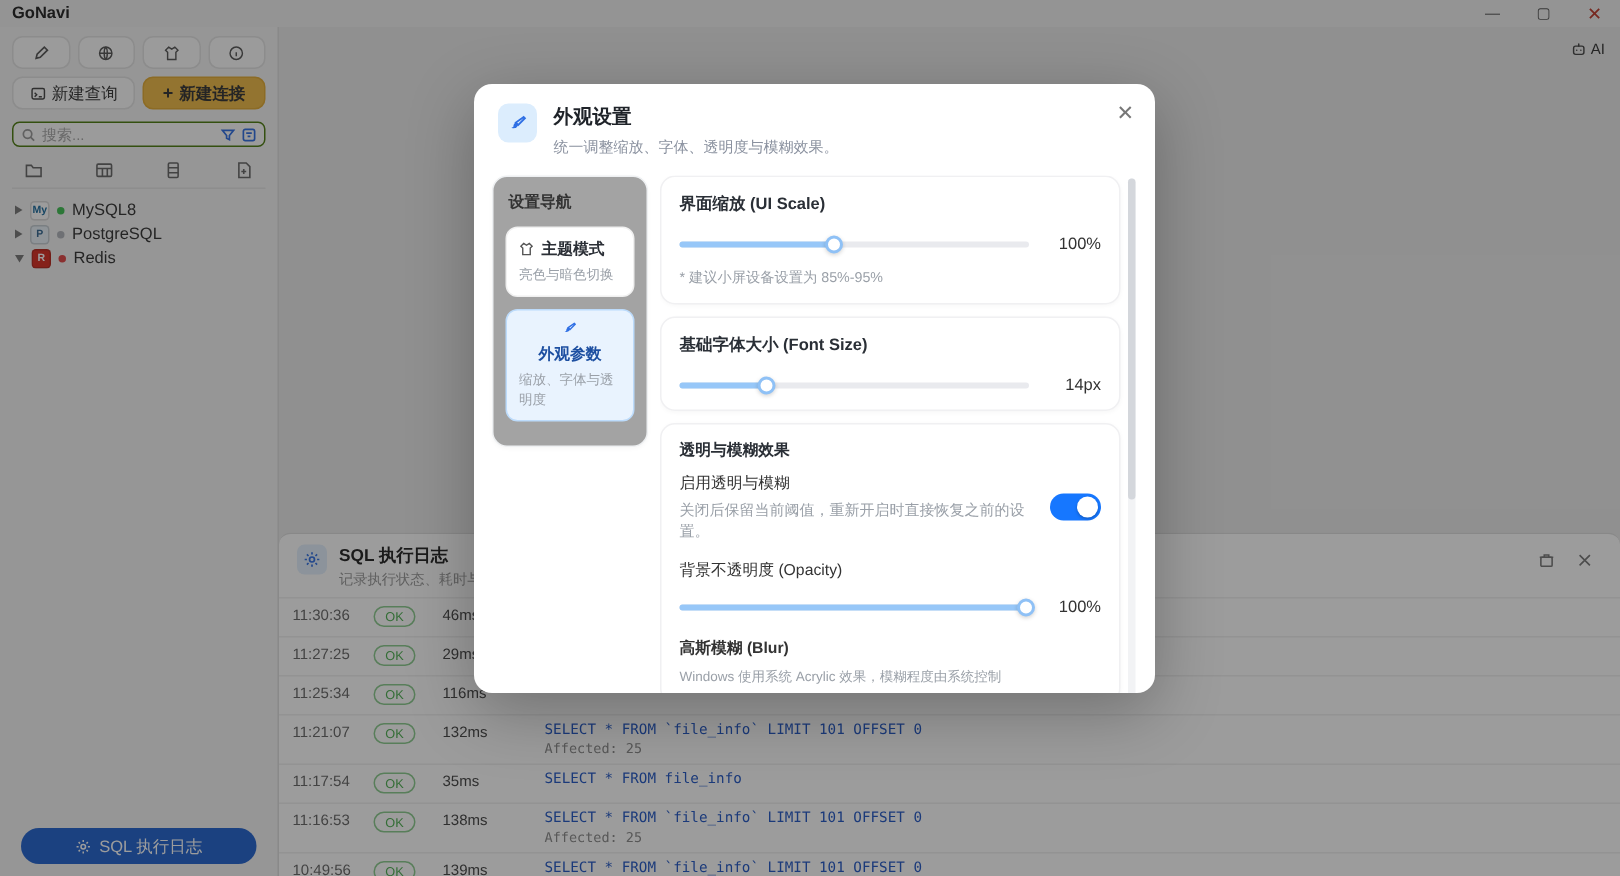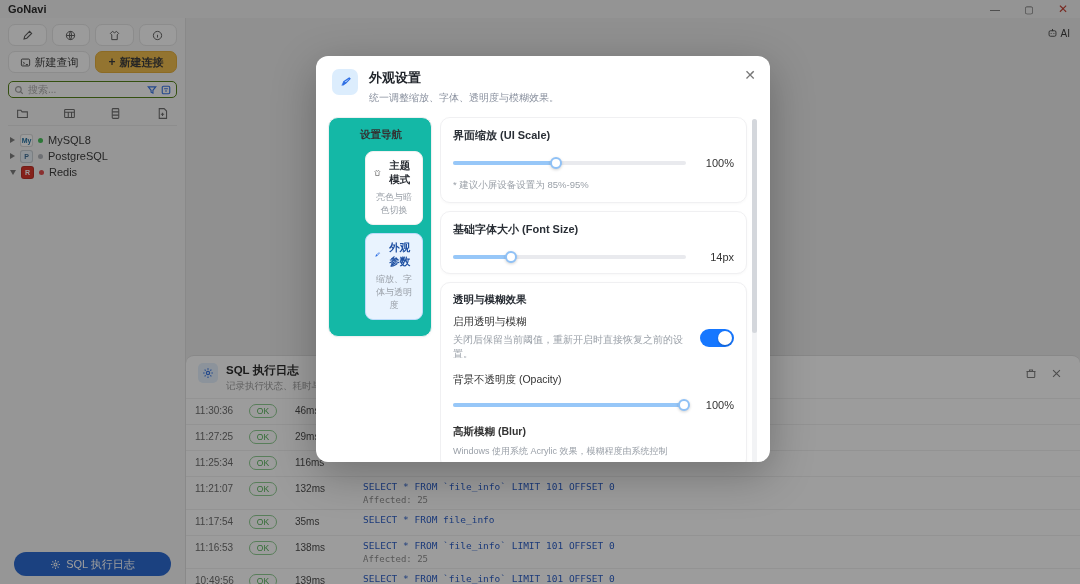--- a/index.html
+++ b/index.html
@@ -62,26 +62,26 @@
 
   
   .modal { position:absolute; left:316px; top:56px; width:454px; height:406px; background:#fff; border-radius:12px; box-shadow:0 12px 44px rgba(0,0,0,.28); z-index:60; overflow:hidden; }
   .modal-head { display:flex; align-items:flex-start; padding:13px 16px 10px 16px; position:relative; }
   .modal-ico { width:26px; height:26px; border-radius:7px; background:#dcedfd; color:#2f6fe4; display:flex; align-items:center; justify-content:center; margin-right:11px; }
   .modal-title { font-size:13px; font-weight:bold; color:#1f2329; }
   .modal-sub { font-size:10px; color:#8a919f; margin-top:4px; }
   .modal-close { position:absolute; right:14px; top:12px; color:#777; font-size:14px; line-height:1; cursor:default; }
   .modal-body { display:flex; gap:8px; padding:2px 12px 0 12px; height:calc(100% - 55px); }
 
-  .nav-card { width:104px; flex:none; align-self:flex-start; background:#14b8a6; border:1px solid #eef0f2; border-radius:10px; padding:8px; box-shadow:0 1px 3px rgba(0,0,0,.03);text-align:center; }
+  .nav-card { width:104px; flex:none; align-self:flex-start; background:#a3a3a3; border:1px solid #eef0f2; border-radius:10px; padding:8px; box-shadow:0 1px 3px rgba(0,0,0,.03); }
   .nav-title { font-size:10.5px; font-weight:bold; color:#333; margin:2px 0 9px 2px; }
-  .nav-item { border:1px solid #f0f0f0; border-radius:8px; padding:7px 8px; margin-bottom:8px; background:#fff;margin-left:28px; }
+  .nav-item { border:1px solid #f0f0f0; border-radius:8px; padding:7px 8px; margin-bottom:8px; background:#fff; }
   .nav-item.active { background:#e9f3fe; border-color:#bcdbfb; }
   .nav-item-label { display:flex; align-items:center; gap:5px; font-size:10.5px; font-weight:bold; color:#2b2f36; }
-  .nav-item.active .nav-item-label { color:#1d4fa1; }
+  .nav-item.active .nav-item-label { color:#1d4fa1;flex-direction:column; }
   .nav-item-desc { font-size:9px; color:#9aa0a8; margin-top:4px; }
 
   .content { flex:1; position:relative; padding-right:11px; overflow:hidden; }
   .card { background:#fff; border:1px solid #f0f0f2; border-radius:10px; padding:10px 12px; margin-bottom:8px; box-shadow:0 1px 3px rgba(0,0,0,.03); }
   .card-title { font-size:11px; font-weight:bold; color:#2a2f36; }
   .slider-row { display:flex; align-items:center; gap:12px; margin-top:14px; }
   .slider { flex:1; height:4px; background:#e9eaee; border-radius:2px; position:relative; }
   .slider .fill { position:absolute; left:0; top:0; bottom:0; background:#97c7f8; border-radius:2px; }
   .slider .thumb { position:absolute; right:-6px; top:50%; transform:translateY(-50%); width:12px; height:12px; background:#fff; border:2px solid #8fc1f6; border-radius:50%; box-shadow:0 1px 3px rgba(0,0,0,.18); }
   .slider-val { font-size:11px; color:#333; width:36px; text-align:right; flex:none; }

